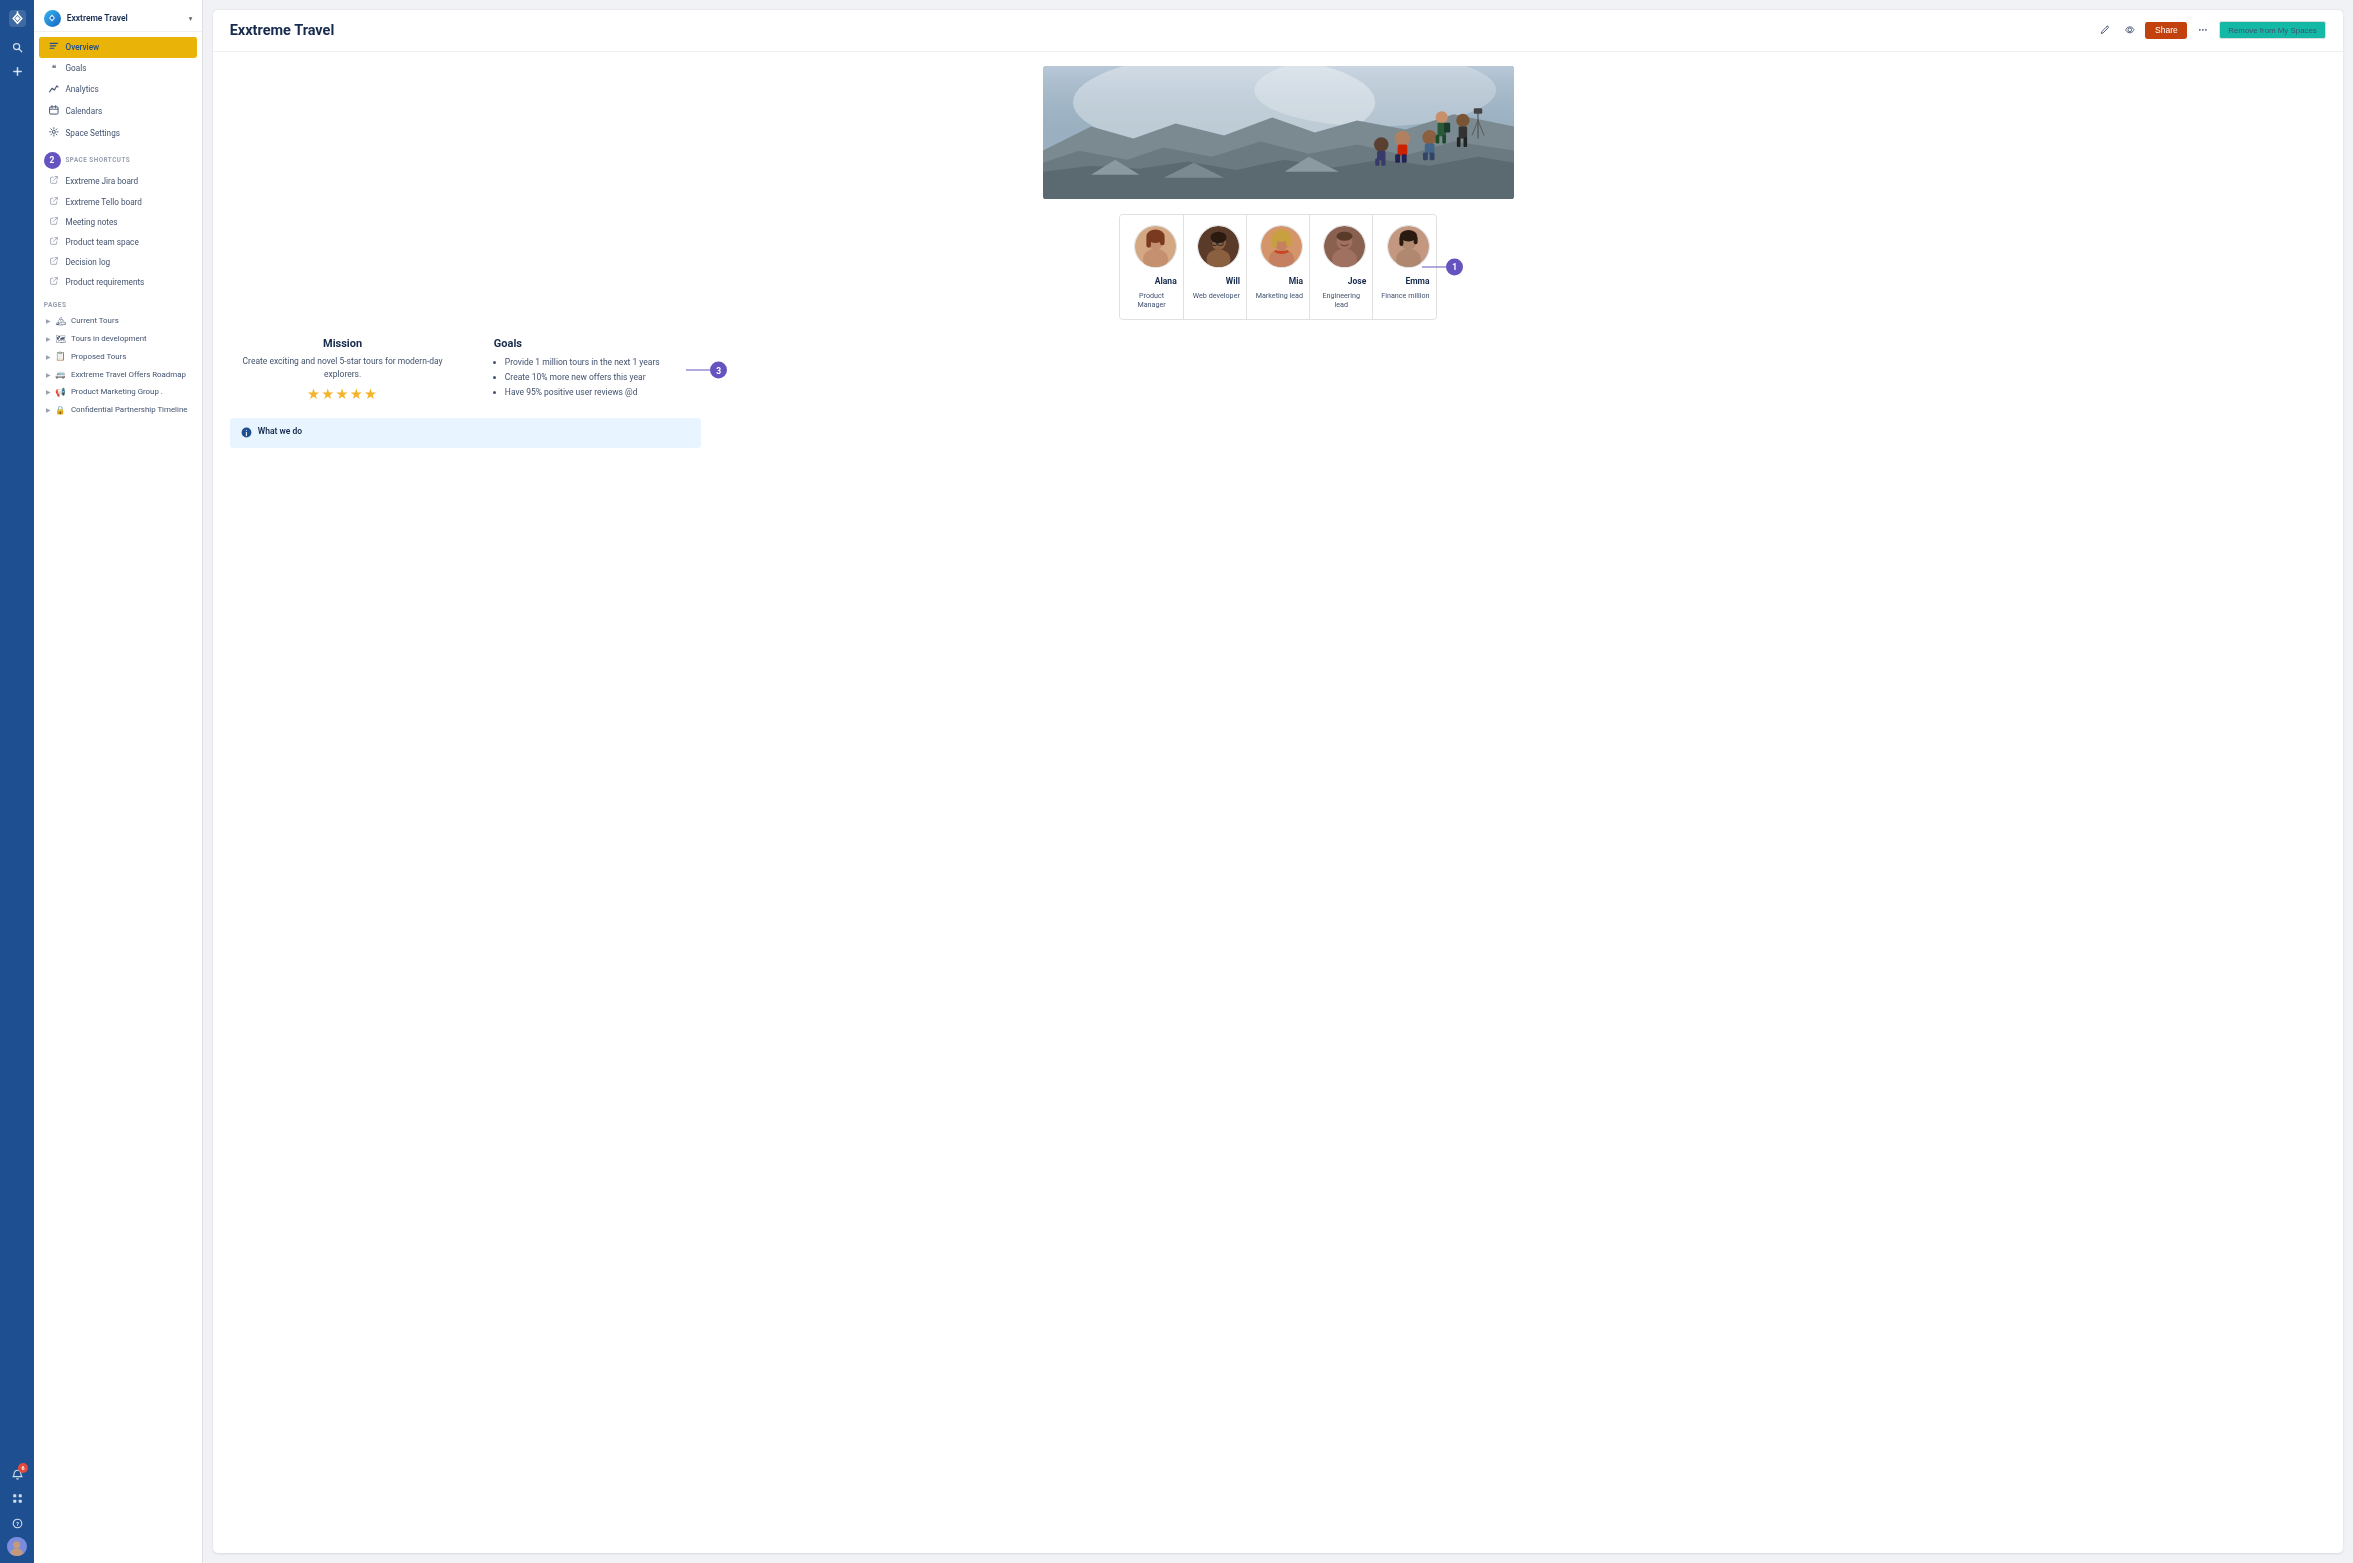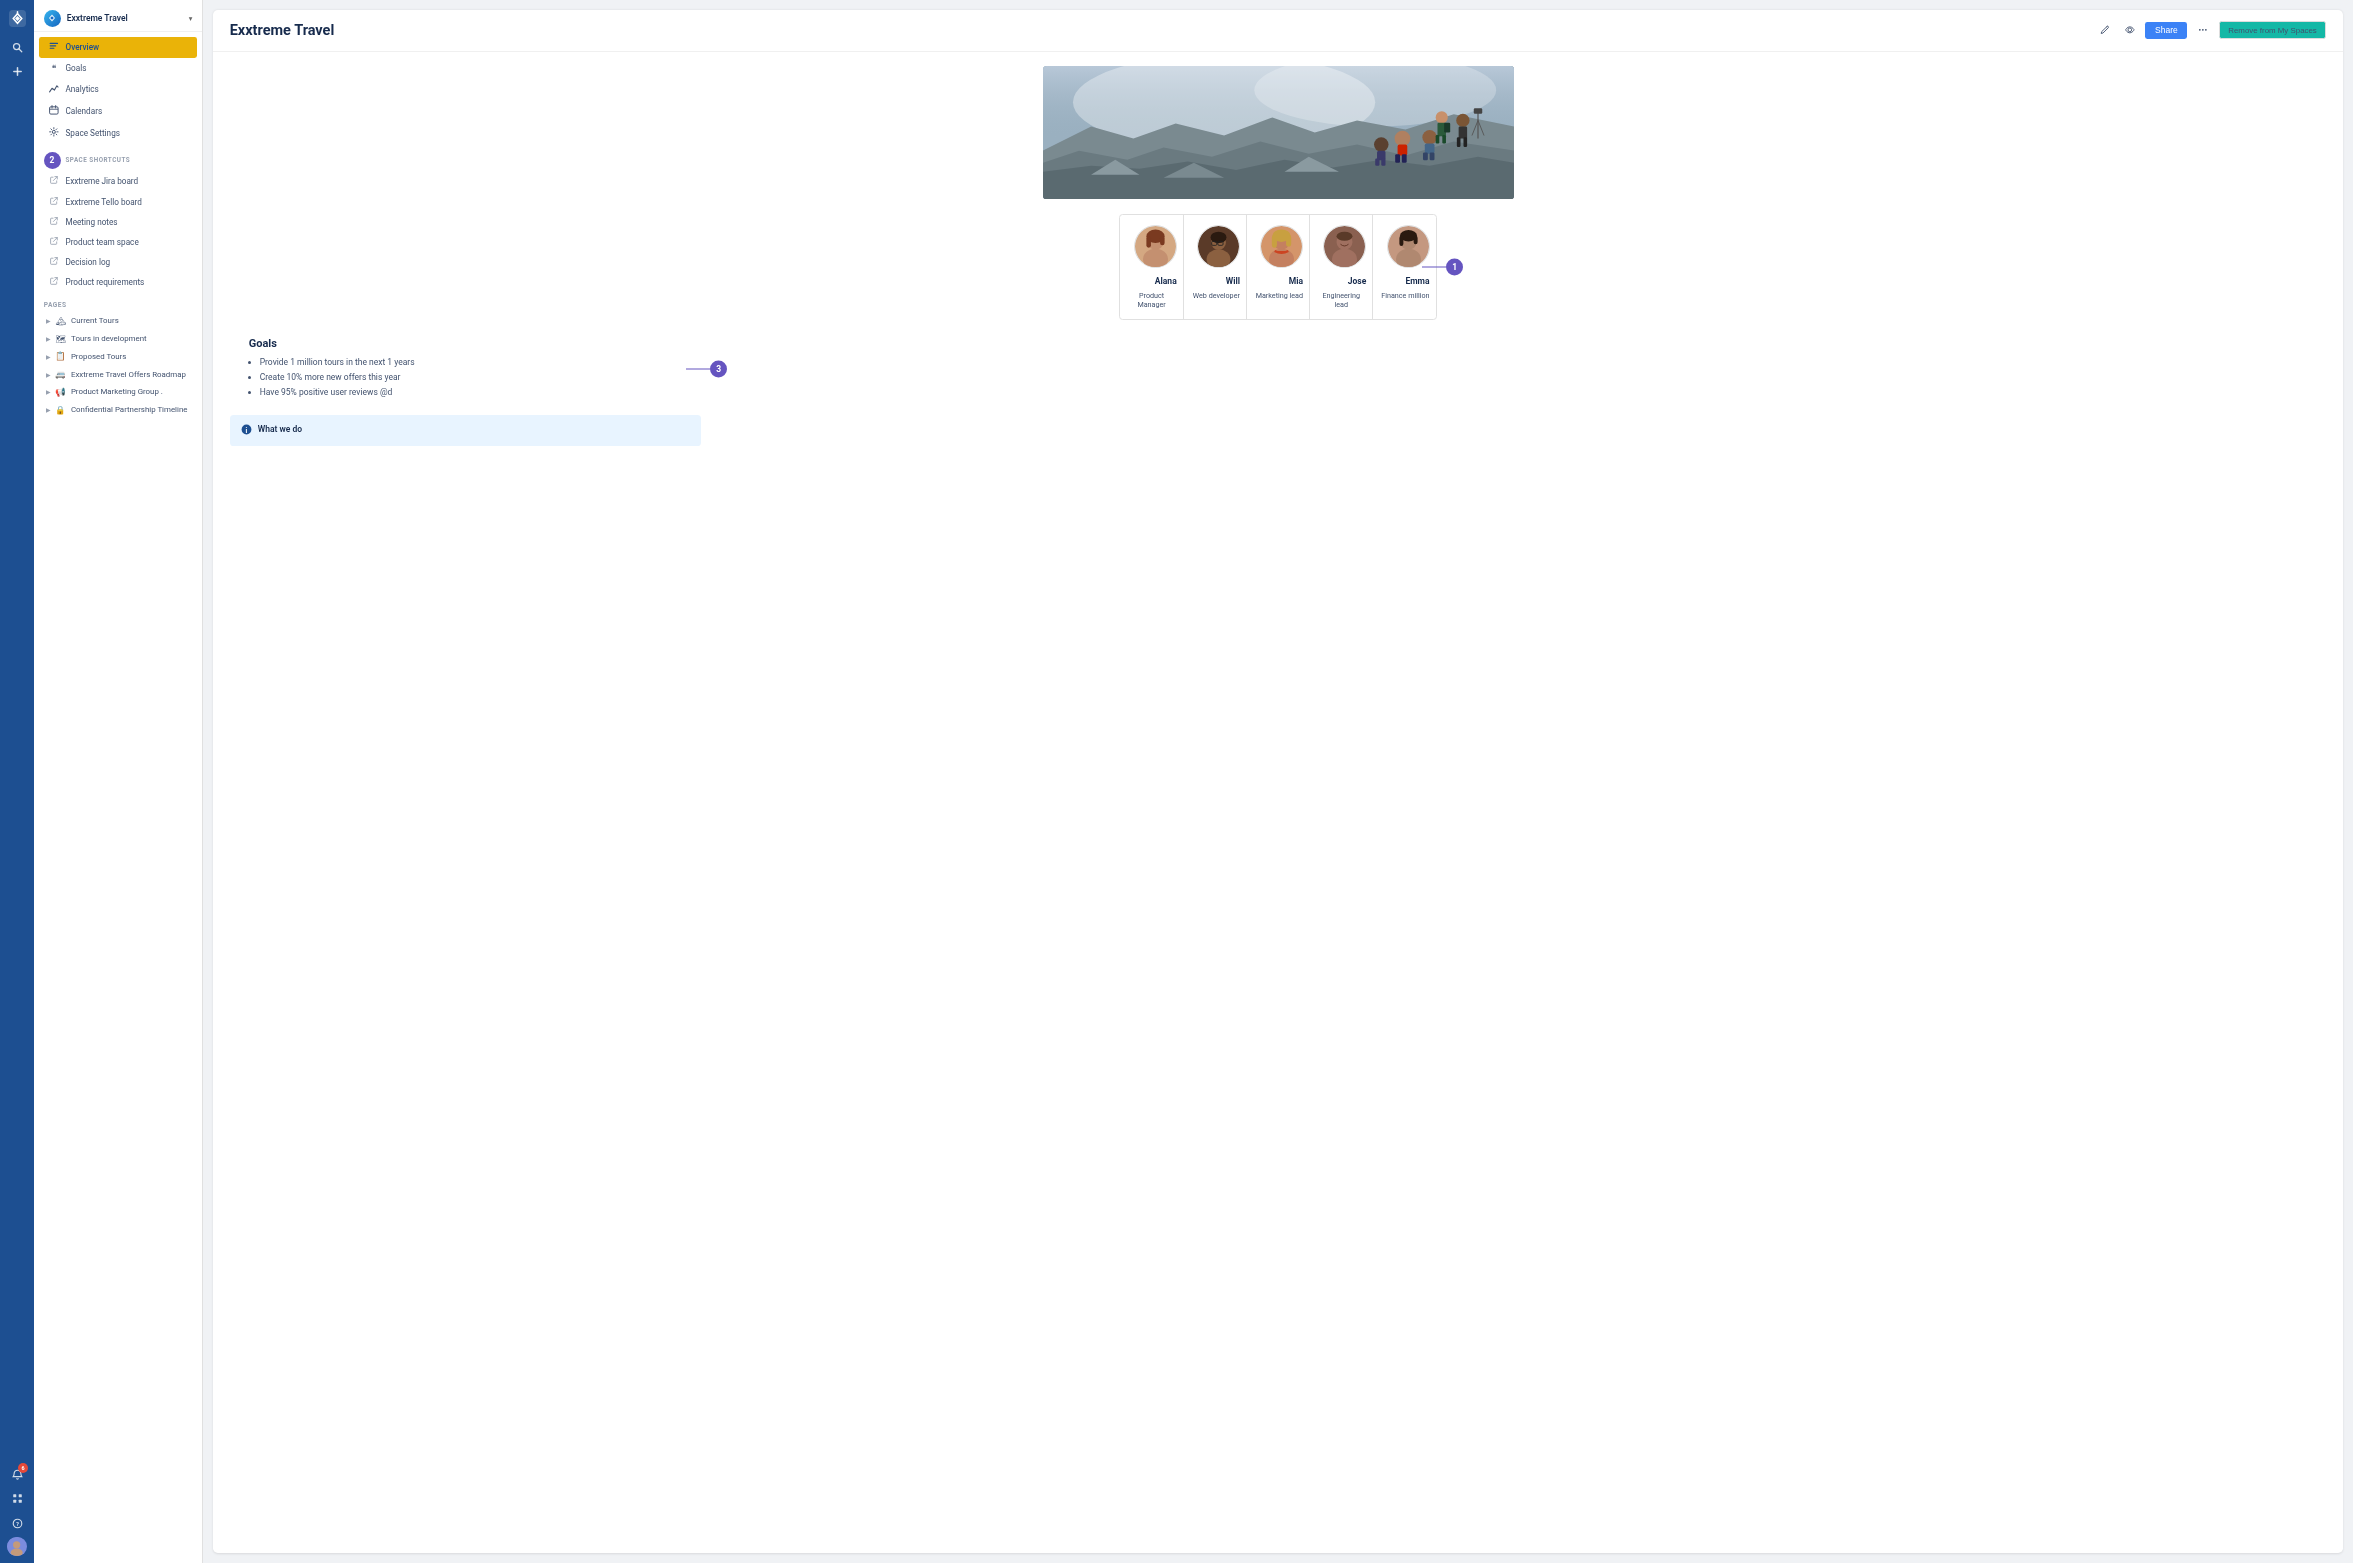--- a/index.html
+++ b/index.html
@@ -228,21 +228,21 @@
       display: flex;
       align-items: center;
       justify-content: center;
       color: #42526e;
       cursor: pointer;
       font-size: 9.7px;
       background: transparent;
       border: none;
     }
     .share-btn {
-      background: #3b82f6;
+      background: #c2410c;
       color: white;
       border: none;
       border-radius: 2.4px;
       padding: 3.6px 9.7px;
       font-size: 8.5px;
       font-weight: 500;
       cursor: pointer;
     }
     .remove-btn {
       border: 0.6px solid #ddd;
@@ -825,20 +825,25 @@
         
         <div style="position: absolute; right: -26.6px; top: 50%; transform: translateY(-50%); display: flex; align-items: center; gap: 0;">
           <div style="width: 24px; height: 0.6px; background: #6554c0;"></div>
           <div class="annotation-circle">1</div>
         </div>
       </div>
     </div>
 
     <div style="position: relative; max-width: 471px;">
       <div class="mission-goals">
+        <div class="mission-section">
+          <h3 class="mission-title">Mission</h3>
+          <p class="mission-text">Create exciting and novel 5-star tours for modern-day explorers.</p>
+          <div class="stars">★★★★★</div>
+        </div>
         <div class="goals-section">
           <h3 class="goals-title">Goals</h3>
           <ul class="goals-list">
             <li>Provide 1 million tours in the next 1 years</li>
             <li>Create 10% more new offers this year</li>
             <li>Have 95% positive user reviews @d</li>
           </ul>
         </div>
       </div>
 

